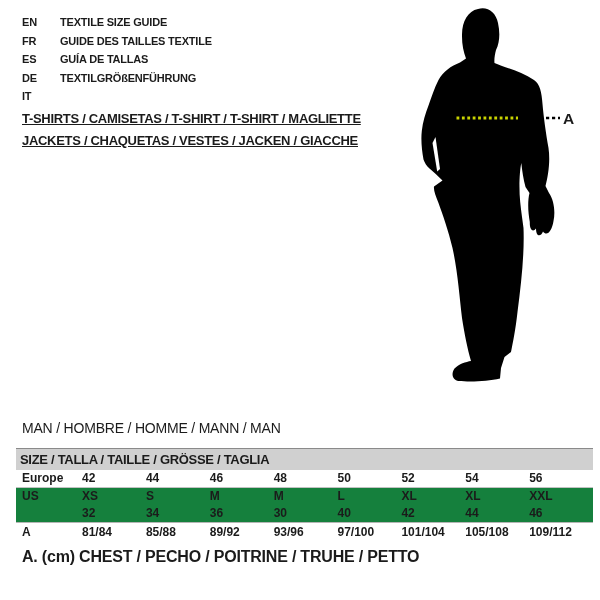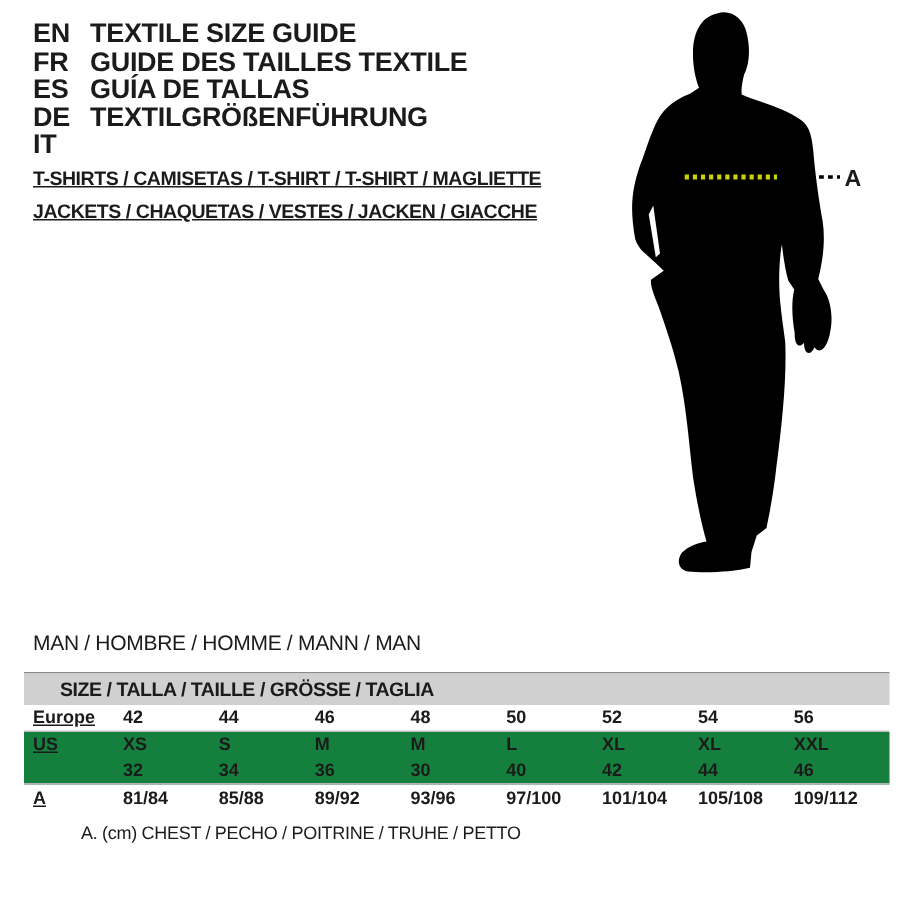--- a/index.html
+++ b/index.html
@@ -3,46 +3,46 @@
 <meta charset="utf-8">
 <style>
   html,body{margin:0;padding:0;background:#fff;}
   body{width:600px;height:600px;overflow:hidden;
        font-family:"Liberation Sans",sans-serif;color:#1b1b1b;
        -webkit-font-smoothing:antialiased;}
   .canvas{position:relative;width:600px;height:600px;background:#fff;}
 
   
   .lang-list{position:absolute;left:22px;top:13px;}
-  .lang-row{display:flex;font-size:18px;font-weight:bold;line-height:18.6px;letter-spacing:-0.2px;}
+  .lang-row{display:flex;font-size:11px;font-weight:bold;line-height:18.6px;letter-spacing:-0.2px;}
   .lang-code{width:38px;flex:0 0 38px;}
 
   
   .cats{position:absolute;left:22px;top:108px;}
   .cat-line{font-size:13px;font-weight:bold;line-height:21.5px;letter-spacing:-0.3px;text-decoration:underline;}
 
   
   .figure{position:absolute;left:390px;top:0;width:210px;height:420px;}
 
   
   .man-title{position:absolute;left:22px;top:420px;font-size:14px;font-weight:normal;letter-spacing:-0.2px;}
 
   
   .size-table{position:absolute;left:16px;top:448px;width:577px;border-top:1px solid #8a8a8a;}
-  .st-header{background:#d0d0d0;height:21px;line-height:21px;padding-left:24px;
+  .st-header{background:#d0d0d0;height:21px;line-height:21px;padding-left:4px;
              font-size:13px;font-weight:bold;letter-spacing:-0.3px;}
   .st-row{display:flex;height:17px;line-height:17px;font-size:12px;font-weight:bold;}
   .st-row.tall{height:19px;line-height:19px;}
-  .st-label{flex:0 0 60px;padding-left:6px;text-align:left;text-decoration:underline;}
+  .st-label{flex:0 0 60px;padding-left:6px;text-align:left;}
   .st-cell{flex:1;text-align:left;}
   .st-row.r-europe{border-bottom:1px solid #c2c2c2;}
   .shade-band{background:#15803d;border-bottom:1px solid #b5b5b5;}
 
   
-  .footnote{position:absolute;left:22px;top:548px;font-size:12px;font-weight:normal;letter-spacing:-0.2px;margin-left:32px;}
+  .footnote{position:absolute;left:22px;top:548px;font-size:16px;font-weight:bold;letter-spacing:-0.2px;}
 </style>
 </head>
 <body>
 
 <div class="canvas">
 
   <div class="lang-list">
     <div class="lang-row">
       <span class="lang-code">EN</span>
       <span class="lang-label">TEXTILE SIZE GUIDE</span>

